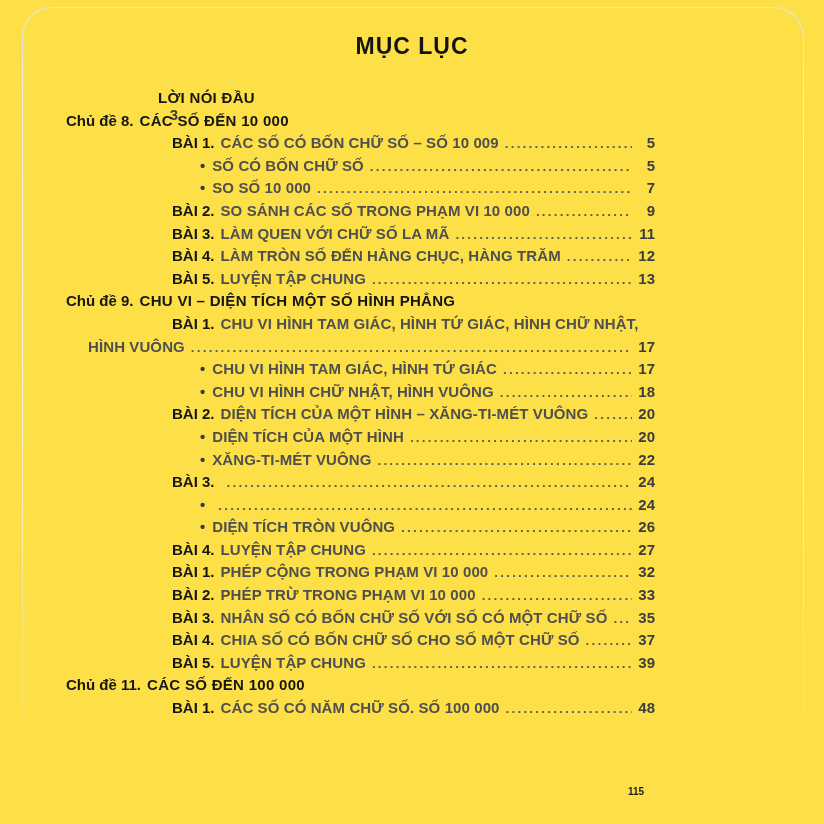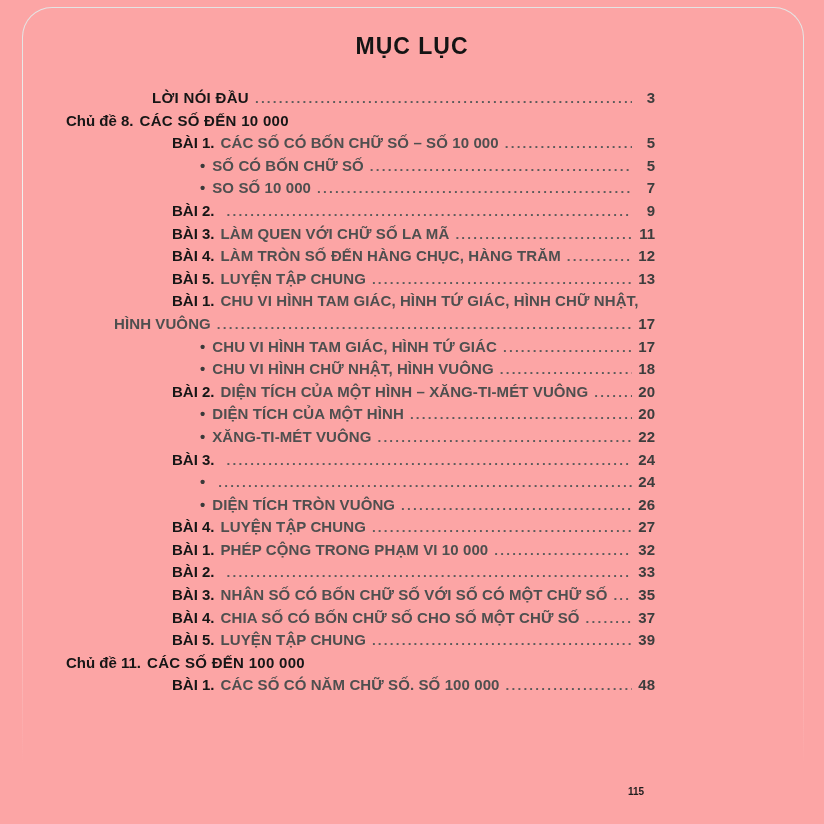--- a/index.html
+++ b/index.html
@@ -6,21 +6,21 @@
   html, body { width: 824px; height: 824px; }
   body {
     background: #f7f7f7;
     font-family: "Liberation Sans", sans-serif;
     position: relative;
     overflow: hidden;
   }
   .page {
     position: absolute;
     inset: 0;
-    background: #fca5a5;
+    background: #fde047;
     text-decoration: underline;
   }
   
   .scan-edge {
     position: absolute;
     top: 7px; left: 22px; right: 20px;
     height: 110px;
     border: 1px solid #e4e4e4;
     border-bottom: none;
     border-radius: 30px 30px 0 0;
@@ -55,25 +55,25 @@
     right: 0;
   }
   .row {
     display: flex;
     align-items: baseline;
     height: 22.6px;
     padding-right: 169px;
     font-size: 15px;
     white-space: nowrap;
   }
-  .preface      { padding-left: 152px; }
+  .preface      { padding-left: 152px; flex-direction: column; }
   .chapter      { padding-left: 66px; }
   .lesson       { padding-left: 172px; }
   .bullet       { padding-left: 200px; }
-  .continuation { padding-left: 114px; }
+  .continuation { padding-left: 88px; }
 
   .prefix {
     font-weight: bold;
     color: #161616;
     margin-right: 6px;
     flex: 0 0 auto;
   }
   .prefix:empty { display: none; margin: 0; }
   .bullet .prefix { color: #3a3a3a; margin-right: 7px; }
 
@@ -133,38 +133,39 @@
     <span class="dots"></span>
     <span class="pagenum">3</span>
   </div>
       <div class="row chapter no-page">
     <span class="prefix">Chủ đề 8.</span>
     <span class="text">CÁC SỐ ĐẾN 10 000</span>
 
   </div>
       <div class="row lesson">
     <span class="prefix">BÀI 1.</span>
-    <span class="text">CÁC SỐ CÓ BỐN CHỮ SỐ – SỐ 10 000</span>
+    <span class="text">CÁC SỐ CÓ BỐN CHỮ SỐ – SỐ 10 009</span>
     <span class="dots"></span>
     <span class="pagenum">5</span>
   </div>
       <div class="row bullet">
     <span class="prefix">•</span>
     <span class="text">SỐ CÓ BỐN CHỮ SỐ</span>
     <span class="dots"></span>
     <span class="pagenum">5</span>
   </div>
       <div class="row bullet">
     <span class="prefix">•</span>
     <span class="text">SO SỐ 10 000</span>
     <span class="dots"></span>
     <span class="pagenum">7</span>
   </div>
       <div class="row lesson">
     <span class="prefix">BÀI 2.</span>
+    <span class="text">SO SÁNH CÁC SỐ TRONG PHẠM VI 10 000</span>
     <span class="dots"></span>
     <span class="pagenum">9</span>
   </div>
       <div class="row lesson">
     <span class="prefix">BÀI 3.</span>
     <span class="text">LÀM QUEN VỚI CHỮ SỐ LA MÃ</span>
     <span class="dots"></span>
     <span class="pagenum">11</span>
   </div>
       <div class="row lesson">
@@ -172,20 +173,25 @@
     <span class="text">LÀM TRÒN SỐ ĐẾN HÀNG CHỤC, HÀNG TRĂM</span>
     <span class="dots"></span>
     <span class="pagenum">12</span>
   </div>
       <div class="row lesson">
     <span class="prefix">BÀI 5.</span>
     <span class="text">LUYỆN TẬP CHUNG</span>
     <span class="dots"></span>
     <span class="pagenum">13</span>
   </div>
+      <div class="row chapter no-page">
+    <span class="prefix">Chủ đề 9.</span>
+    <span class="text">CHU VI – DIỆN TÍCH MỘT SỐ HÌNH PHẲNG</span>
+
+  </div>
       <div class="row lesson no-page">
     <span class="prefix">BÀI 1.</span>
     <span class="text">CHU VI HÌNH TAM GIÁC, HÌNH TỨ GIÁC, HÌNH CHỮ NHẬT,</span>
 
   </div>
       <div class="row continuation">
 
     <span class="text">HÌNH VUÔNG</span>
     <span class="dots"></span>
     <span class="pagenum">17</span>
@@ -243,20 +249,21 @@
     <span class="pagenum">27</span>
   </div>
       <div class="row lesson">
     <span class="prefix">BÀI 1.</span>
     <span class="text">PHÉP CỘNG TRONG PHẠM VI 10 000</span>
     <span class="dots"></span>
     <span class="pagenum">32</span>
   </div>
       <div class="row lesson">
     <span class="prefix">BÀI 2.</span>
+    <span class="text">PHÉP TRỪ TRONG PHẠM VI 10 000</span>
     <span class="dots"></span>
     <span class="pagenum">33</span>
   </div>
       <div class="row lesson">
     <span class="prefix">BÀI 3.</span>
     <span class="text">NHÂN SỐ CÓ BỐN CHỮ SỐ VỚI SỐ CÓ MỘT CHỮ SỐ</span>
     <span class="dots"></span>
     <span class="pagenum">35</span>
   </div>
       <div class="row lesson">

